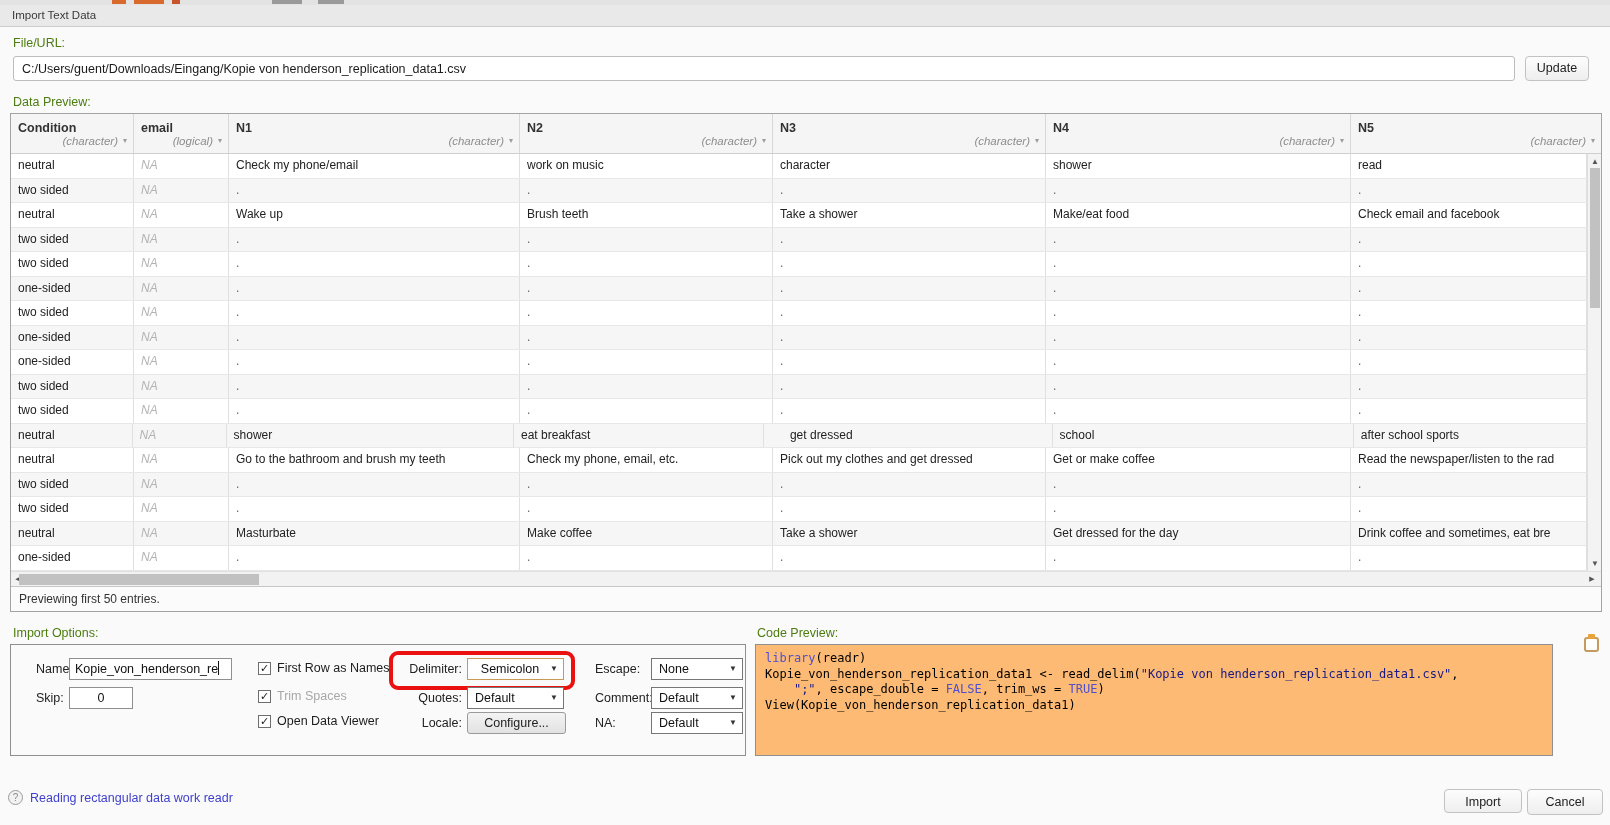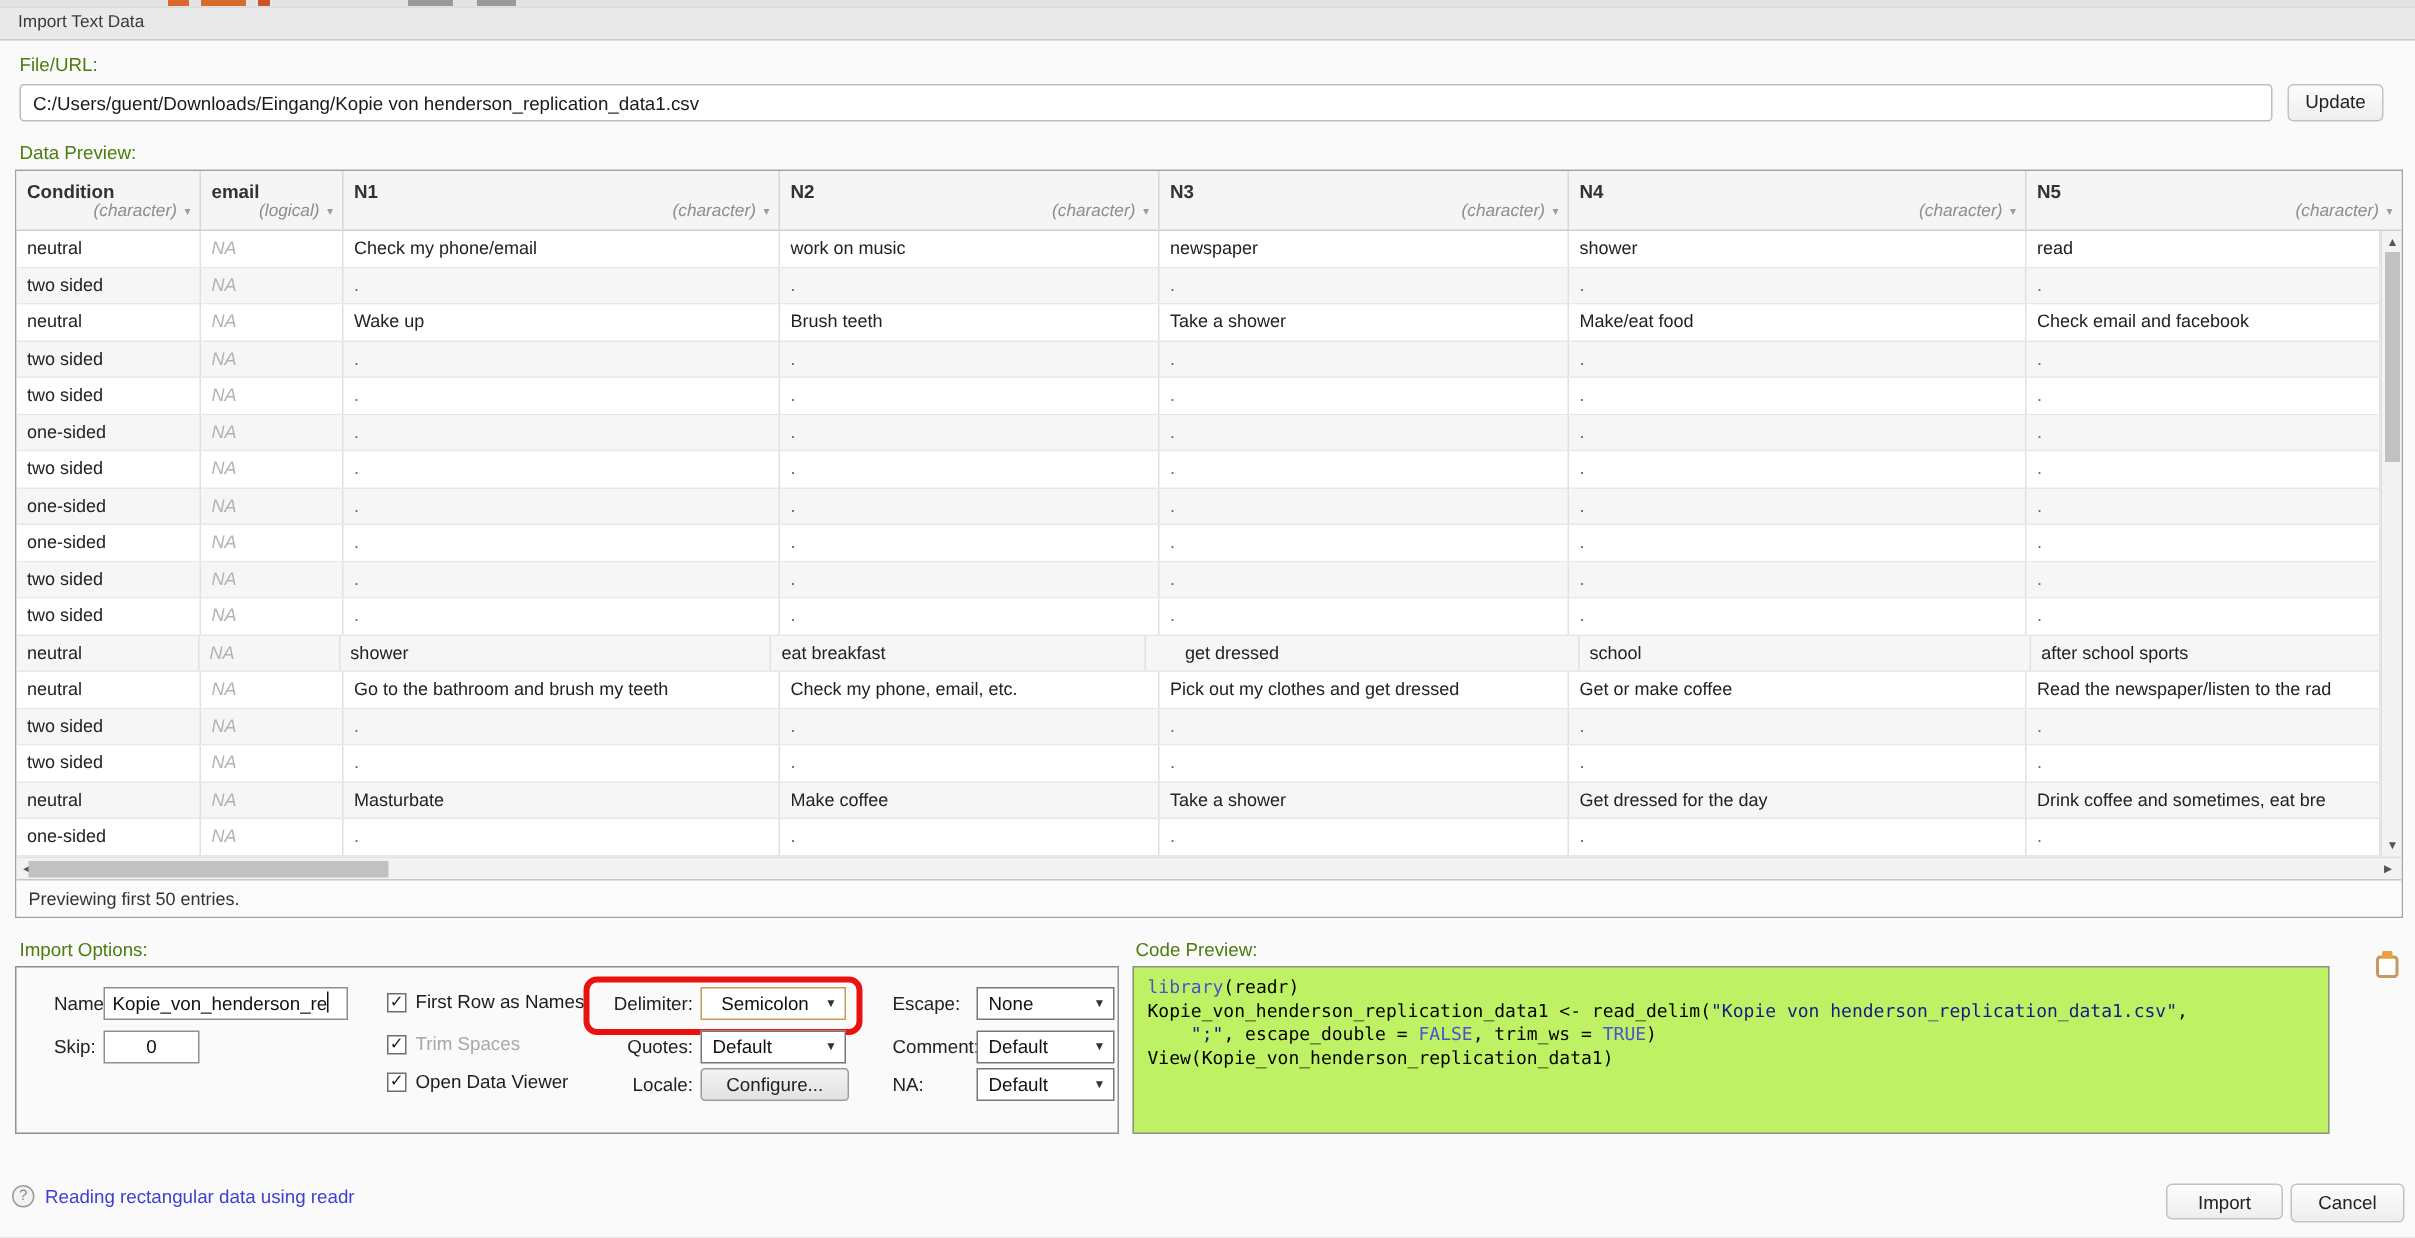--- a/index.html
+++ b/index.html
@@ -36,21 +36,21 @@
   .vscroll { position:absolute; right:0; top:40px; width:14px; height:417px; background:#f3f3f3; border-left:1px solid #dedede; }
   .vthumb { position:absolute; left:2px; top:14px; width:10px; height:140px; background:#c1c1c1; }
   .sarrow { position:absolute; color:#555; font-size:8px; width:14px; text-align:center; }
   .hscroll { position:absolute; left:0; top:457px; width:1590px; height:15px; background:#f2f2f2; border-top:1px solid #e0e0e0; }
   .hthumb { position:absolute; left:8px; top:2px; width:240px; height:11px; background:#c1c1c1; }
   .status { position:absolute; left:0; top:472px; width:1590px; height:25px; background:#fbfbfb; border-top:1px solid #c6c6c6; font-size:12px; color:#333; line-height:24px; padding-left:8px; }
 
   
   .panel { position:absolute; border:1px solid #8f8f8f; }
   #options-panel { left:10px; top:644px; width:736px; height:112px; background:#fafafa; }
-  #code-panel { left:755px; top:644px; width:798px; height:112px; background:#bef264; }
+  #code-panel { left:755px; top:644px; width:798px; height:112px; background:#fdba74; }
 
   .opt-label { position:absolute; font-size:12.5px; color:#222; line-height:22px; white-space:nowrap; }
   .opt-label.right { text-align:right; }
   .text-input { position:absolute; height:22px; border:1px solid #8f8f8f; background:#fff; font-size:12.5px; color:#111; line-height:20px; padding:0 5px; white-space:nowrap; overflow:hidden; }
   .cursor { display:inline-block; width:1px; height:14px; background:#111; vertical-align:-2px; }
   .cb { position:absolute; left:247px; display:flex; align-items:center; gap:6px; font-size:12.5px; color:#1c1c1c; height:16px; }
   .cb .box { width:13px; height:13px; border:1px solid #6e6e6e; background:#fff; font-size:11px; line-height:11px; text-align:center; color:#1b1b1b; }
   .cb.disabled { color:#a8a8a8; }
   .sel { position:absolute; height:22px; border:1px solid #767676; background:#fff; font-size:12.5px; color:#111; line-height:20px; padding:0 18px 0 7px; }
   .sel .arr { position:absolute; right:5px; top:0; line-height:20px; font-size:8px; color:#333; }
@@ -148,21 +148,21 @@
             <span class="harrow">▾</span>
           </div>
         </div>
       </div>
     <div class="tbody" id="tbody">
         <div class="trow">
           <div class="cell" style="width: 123px;">neutral</div>
           <div class="cell na" style="width: 95px;">NA</div>
           <div class="cell" style="width: 291px;">Check my phone/email</div>
           <div class="cell" style="width: 253px;">work on music</div>
-          <div class="cell" style="width: 273px;">newspaper</div>
+          <div class="cell" style="width: 273px;">character</div>
           <div class="cell" style="width: 305px;">shower</div>
           <div class="cell" style="width: 236px;">read</div>
         </div>
         <div class="trow alt">
           <div class="cell" style="width: 123px;">two sided</div>
           <div class="cell na" style="width: 95px;">NA</div>
           <div class="cell dot" style="width: 291px;">.</div>
           <div class="cell dot" style="width: 253px;">.</div>
           <div class="cell dot" style="width: 273px;">.</div>
           <div class="cell dot" style="width: 305px;">.</div>
@@ -370,18 +370,18 @@
         <div class="code-line"><span class="pl">View(Kopie_von_henderson_replication_data1)</span></div>
       </div>
   </div>
   <div class="clip">
     <div class="board"></div>
     <div class="top"></div>
   </div>
 
   <div class="help">
     <div class="help-circle">?</div>
-    <div class="help-link">Reading rectangular data using readr</div>
+    <div class="help-link">Reading rectangular data work readr</div>
   </div>
   <div class="btn import">Import</div>
   <div class="btn cancel">Cancel</div>
 
 </div>
 
 </body></html>

